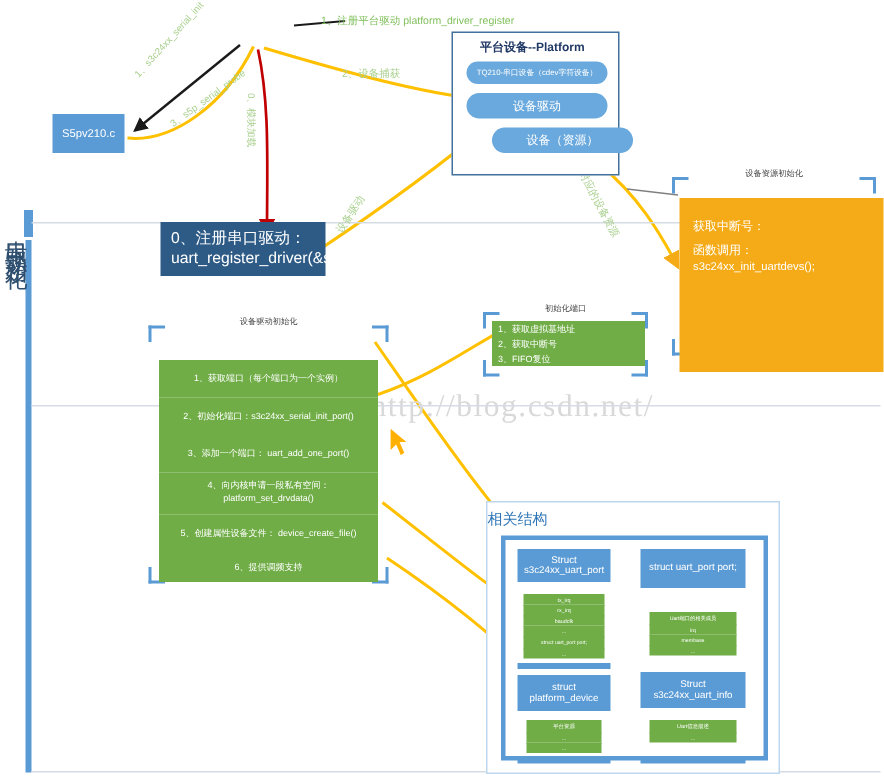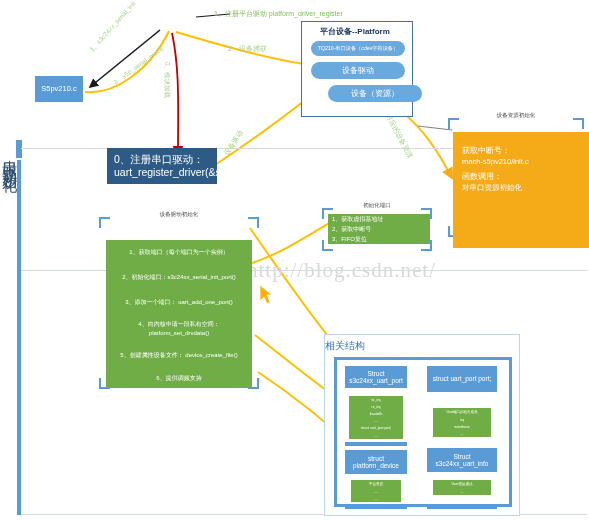--- a/index.html
+++ b/index.html
@@ -151,24 +151,23 @@
   <div class="abs caption" style="left:323px;top:202px;width:108px;font-size:5.5px;">初始化端口</div>
 
   <div class="abs" style="left:449px;top:119px;width:134px;height:117px;">
     <div class="corner c-tl"></div>
     <div class="corner c-tr"></div>
     <div class="corner c-bl"></div>
     <div class="corner c-br"></div>
     <div class="orangebox" style="position:absolute;left:4px;top:13px;width:126px;height:100px;font-size:8px;">
       <div style="height:6px;"></div>
       <div>获取中断号：</div>
-      <div style="font-size:7.5px;">mach-s5pv210/init.c</div>
       <div style="height:5px;"></div>
       <div>函数调用：</div>
-      <div style="font-size:7.5px;">对串口资源初始化</div>
+      <div style="font-size:7.5px;">s3c24xx_init_uartdevs();</div>
     </div>
   </div>
   <div class="abs caption" style="left:449px;top:112px;width:134px;font-size:5.5px;">设备资源初始化</div>
 
   <div class="abs" style="left:324px;top:334px;width:196px;height:182px;border:1px solid #bdd7ee;background:#ffffff;">
     <div class="abs" style="left:0px;top:4px;width:196px;font-size:10px;color:#2e75b6;">相关结构</div>
 
     <div class="abs" style="left:9px;top:22px;width:178px;height:150px;border:3px solid #5b9bd5;background:#ffffff;">
 
       <div class="bluebox" style="position:absolute;left:8px;top:6px;width:62px;height:22px;font-size:6.5px;">Struct s3c24xx_uart_port</div>

